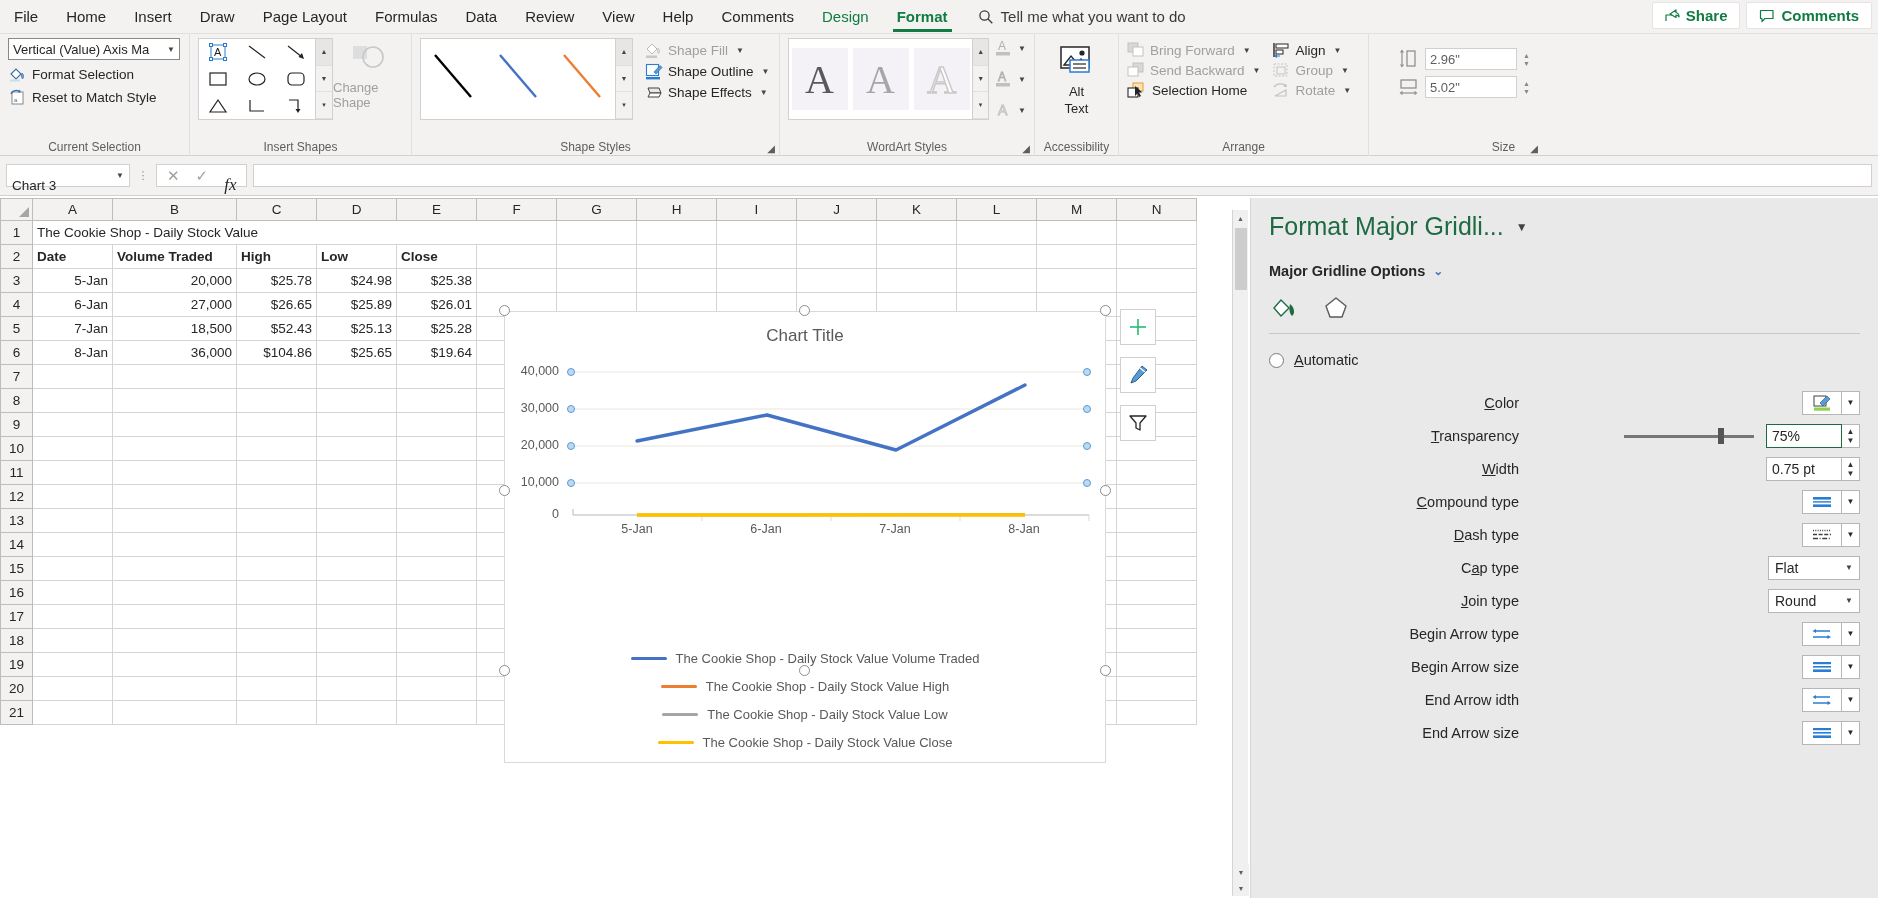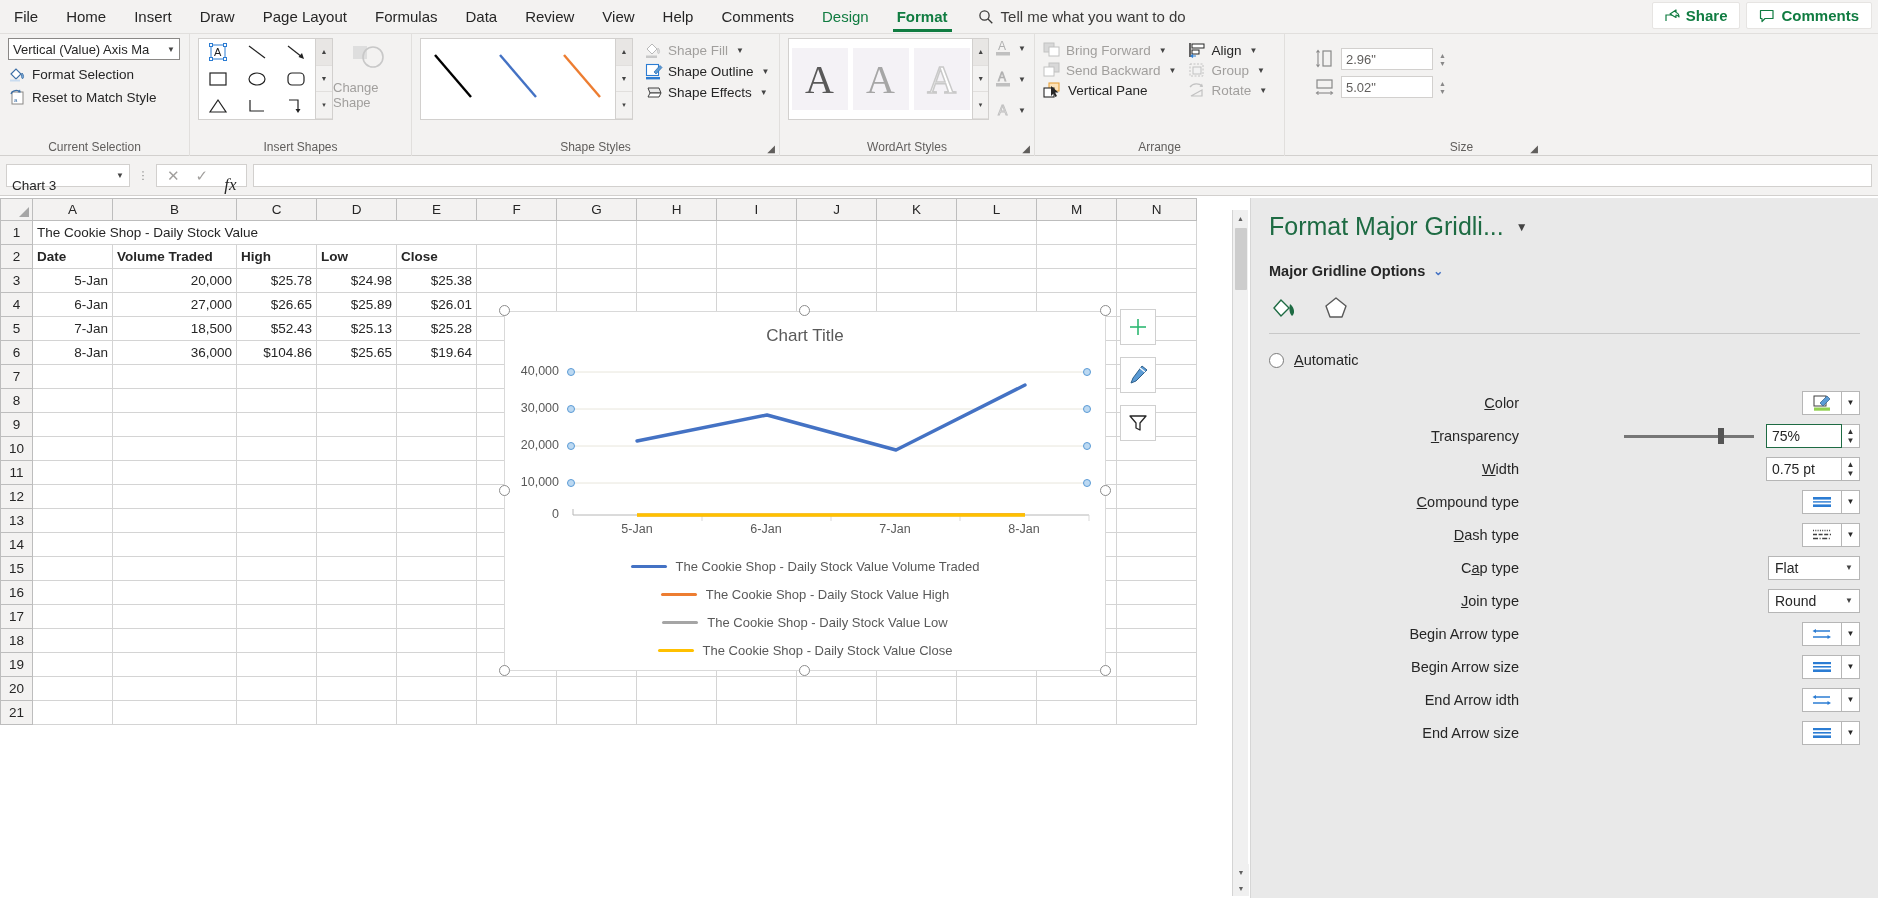--- a/index.html
+++ b/index.html
@@ -121,21 +121,21 @@
 
   
   .vscroll{ position:absolute; top:210px; right:630px; width:16px; height:686px;
             background:#f0f0f0; border-left:1px solid #d4d4d4; }
   .vsbtn{ height:16px; display:flex; align-items:center; justify-content:center;
           font-size:7px; color:#606060; background:#f0f0f0; cursor:pointer; }
   .vsthumb{ position:absolute; top:18px; left:2px; width:12px; height:62px;
             background:#cdcdcd; border-radius:1px; cursor:pointer; }
 
   
-  .chart{ position:absolute; left:504px; top:311px; width:602px; height:360px;
+  .chart{ position:absolute; left:504px; top:311px; width:602px; height:452px;
           background:#fff; border:1px solid #d9d9d9; }
   .charttitle{ position:absolute; top:14px; left:0; right:0; text-align:center;
                font-size:17px; color:#595959; }
   .handle{ position:absolute; width:11px; height:11px; border:1.4px solid #8c8c8c;
            background:#fff; border-radius:50%; z-index:6; }
   .sidebtn{ position:absolute; left:1120px; width:36px; height:36px; background:#fff;
             border:1px solid #d0d0d0; display:flex; align-items:center; justify-content:center;
             cursor:pointer; }
   .legend{ position:absolute; left:0; right:0; bottom:12px;
            display:flex; flex-direction:column; gap:13px; align-items:center; }
@@ -421,20 +421,37 @@
             <text x="3" y="15" font-size="14" fill="none" stroke="#c0c0c0" stroke-width=".9" font-family="Liberation Sans">A</text>
           </svg>
           <span class="caret">▼</span>
         </div>
       </div>
     </div>
     <div class="glabel">WordArt Styles</div>
     <div class="dlg">◢</div>
   </div>
 
+  <div class="grp" style="width:84px;">
+    <div class="gbody" style="justify-content:center;">
+      <div class="bigbtn">
+        <svg width="42" height="38" viewBox="0 0 42 38">
+          <rect x="5" y="3" width="28" height="21" fill="#fff" stroke="#262626" stroke-width="1.5"></rect>
+          <path d="M8 21 L15 12 L21 19 L25 15 L31 21 Z" fill="#fff" stroke="#262626" stroke-width="1.3"></path>
+          <circle cx="26" cy="9" r="2.6" fill="#262626"></circle>
+          <rect x="14" y="16" width="19" height="12" fill="#fff" stroke="#2b7cd3" stroke-width="1.5"></rect>
+          <line x1="17" y1="20" x2="30" y2="20" stroke="#262626" stroke-width="1.2"></line>
+          <line x1="17" y1="24" x2="30" y2="24" stroke="#262626" stroke-width="1.2"></line>
+        </svg>
+        <span>Alt</span>
+        <span>Text</span>
+      </div>
+    </div>
+    <div class="glabel">Accessibility</div>
+  </div>
 
   <div class="grp" style="width:250px;">
     <div class="gbody" style="padding-top:4px;">
       <div>
         <div class="arrrow dis">
           <svg width="18" height="16" viewBox="0 0 18 16">
             <rect x="1" y="1" width="10" height="9" fill="#d8d8d8" stroke="#c2c2c2"></rect>
             <rect x="6" y="5" width="10" height="9" fill="#fff" stroke="#c2c2c2"></rect>
           </svg>
           <span>Bring Forward</span>
@@ -447,21 +464,21 @@
           </svg>
           <span>Send Backward</span>
           <span class="caret">▼</span>
         </div>
         <div class="arrrow">
           <svg width="20" height="17" viewBox="0 0 20 17">
             <rect x="6" y="1" width="10" height="8" fill="#fde2b8" stroke="#e8a33d" stroke-width="1.1"></rect>
             <rect x="1" y="6" width="10" height="9" fill="#fff" stroke="#262626" stroke-width="1.1"></rect>
             <path d="M8 4 L8 14 L10.5 11.4 L12.4 15 L14 14 L12.1 10.6 L15.5 10.4 Z" fill="#262626"></path>
           </svg>
-          <span>Vertical Pane</span>
+          <span>Selection Home</span>
         </div>
       </div>
       <div style="padding-left:12px;">
         <div class="arrrow">
           <svg width="18" height="16" viewBox="0 0 18 16">
             <line x1="2" y1="1" x2="2" y2="15" stroke="#262626" stroke-width="1.4"></line>
             <rect x="4" y="2" width="12" height="4" fill="#fff" stroke="#262626"></rect>
             <rect x="4" y="8" width="7" height="4" fill="#fff" stroke="#262626"></rect>
             <path d="M8 14 L3 14 M5 12.5 L3 14 L5 15.5" fill="none" stroke="#2b7cd3" stroke-width="1.1"></path>
           </svg>

